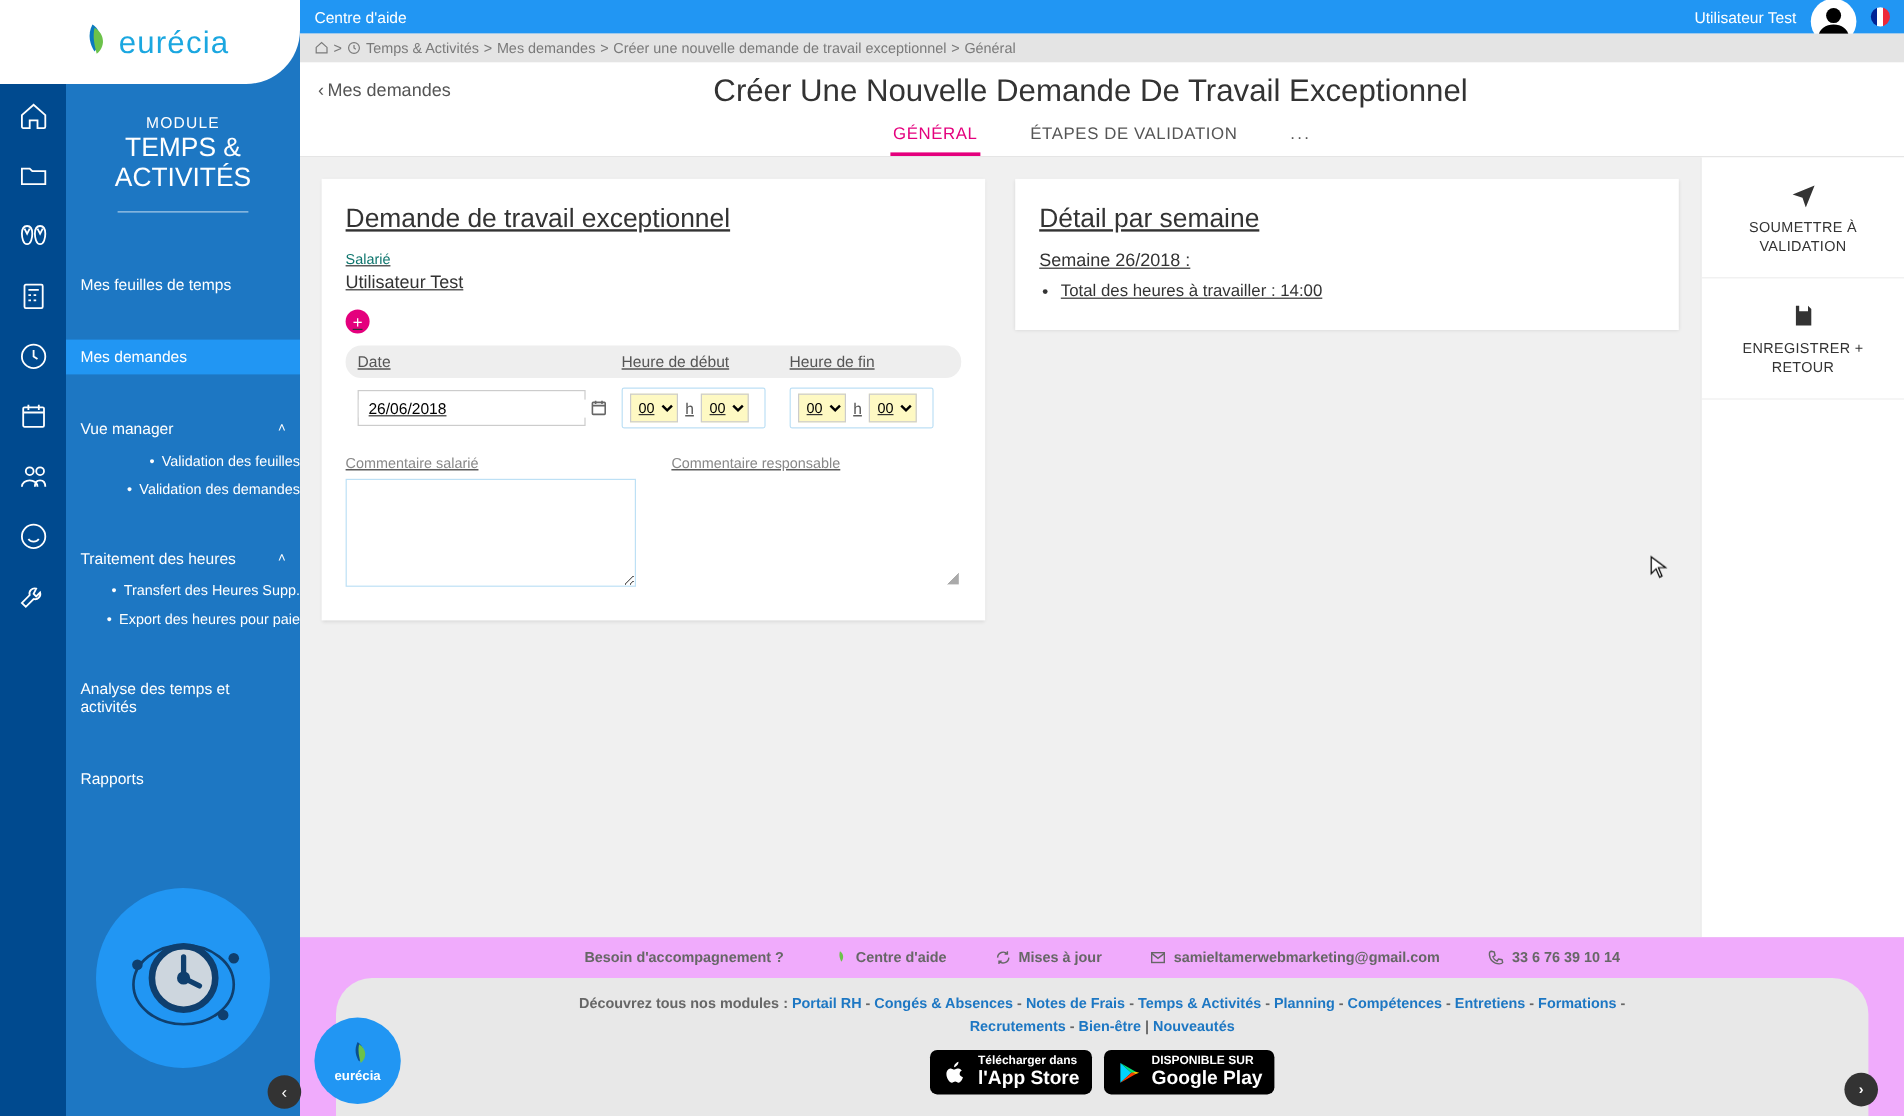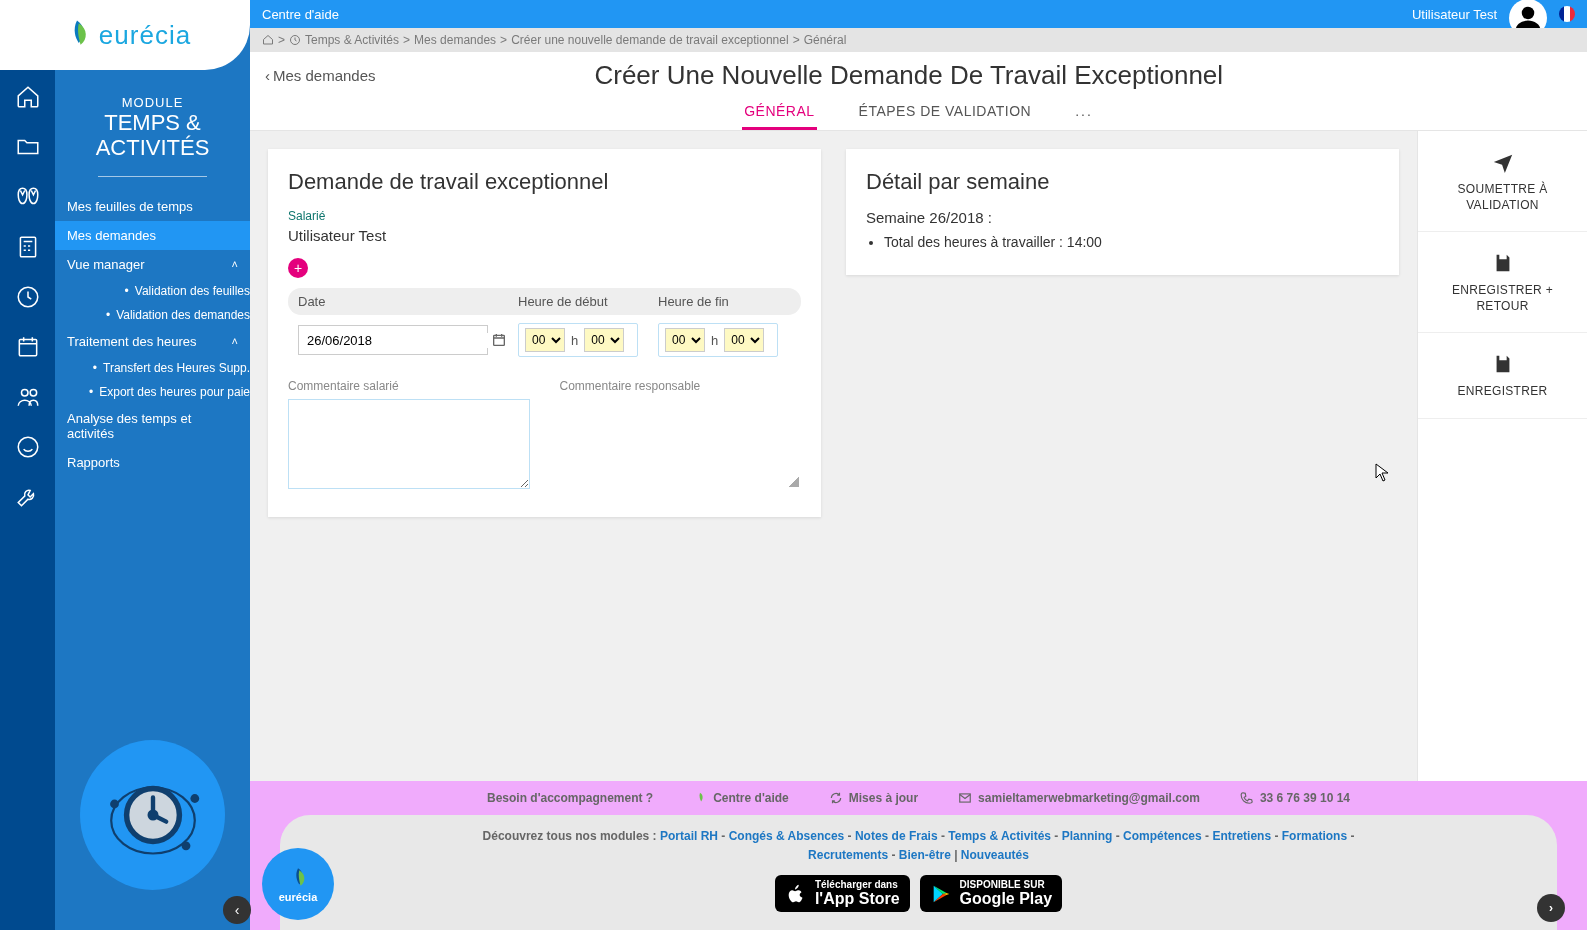--- a/index.html
+++ b/index.html
@@ -15,21 +15,21 @@
   .sidebar { width: 195px; background: #1d77c3; color: #fff; display: flex; flex-direction: column; position: relative; }
   .logo-box { position: absolute; top: 0; left: -55px; width: 250px; height: 70px; background: #fff; border-bottom-right-radius: 45px; display: flex; align-items: center; justify-content: center; z-index: 5; }
   .logo-box .brand { display: flex; align-items: center; gap: 4px; }
   .brand-text { color: #1ba7e0; font-size: 26px; font-weight: 300; letter-spacing: 1px; }
   .brand-leaf svg { width: 36px; height: 36px; }
   .module-header { margin-top: 95px; text-align: center; padding: 0 20px 15px; }
   .module-header .ml { font-size: 13px; letter-spacing: 1px; }
   .module-header .mt { font-size: 22px; font-weight: 300; line-height: 1.15; }
   .module-header hr { margin: 15px auto 0; border: none; border-top: 1px solid rgba(255,255,255,.6); width: 70%; }
   .nav { display: flex; flex-direction: column; }
-  .nav .item { padding: 7px 12px; font-size: 13px; cursor: pointer; display: flex; align-items: center; justify-content: space-between; }
+  .nav .item { padding: 7px 12px; font-size: 13px; cursor: pointer; display: flex; align-items: center; justify-content: space-between; margin-top: 31px; }
   .nav .item.active { background: #2196f3; }
   .nav .sub { padding: 5px 0 5px 24px; font-size: 12px; display: flex; align-items: center; gap: 6px; cursor: pointer; justify-content: flex-end; }
   .nav .sub::before { content: "•"; }
   .chevron { font-size: 11px; }
   .clock-illus { margin-top: auto; padding: 25px 25px 40px; display:flex; justify-content:center; }
   .clock-illus .circle { width: 150px; height: 150px; background: #2196f3; border-radius: 50%; display:flex; align-items:center; justify-content:center; }
   .clock-illus svg { width: 110px; height: 110px; }
   .collapse-btn { position:absolute; bottom:6px; right:-1px; width:28px; height:28px; background:#333; color:#fff; border-radius:50%; display:flex; align-items:center; justify-content:center; font-size:14px; cursor:pointer; }
 
   
@@ -46,21 +46,21 @@
   .page-head { background:#fff; border-bottom:1px solid #e5e5e5; }
   .page-head .row1 { display:flex; align-items:center; padding: 8px 15px 0; }
   .back-link { color:#555; font-size:15px; cursor:pointer; display:flex; align-items:center; gap:3px; white-space:nowrap; }
   .page-title { flex:1; text-align:center; font-size:26px; font-weight:300; color:#333; }
   .tabs { display:flex; justify-content:center; gap:40px; padding: 6px 0 0; }
   .tab { padding: 6px 2px 8px; font-size:14px; letter-spacing:.5px; color:#555; cursor:pointer; border-bottom: 3px solid transparent; }
   .tab.active { color:#e4007d; border-bottom-color:#e4007d; }
   .tab.more { letter-spacing:2px; }
 
   .content-wrap { flex:1; display:flex; overflow:auto; }
-  .content { flex:1; padding:18px; display:flex; gap:25px; align-items:flex-start; min-width:0; }
+  .content { flex:1; padding:18px; display:flex; gap:25px; align-items:flex-start; min-width:0;text-decoration:underline; }
   .card { background:#fff; box-shadow: 0 1px 3px rgba(0,0,0,.1); padding:20px 20px 25px; flex:1; }
   .card h2 { font-size:22px; font-weight:400; margin-bottom:14px; }
   .field-label { font-size:12px; color:#0f766e; }
   .field-value { font-size:15px; margin-top:4px; margin-bottom:14px; }
   .add-btn { width:20px; height:20px; background:#e4007d; border-radius:50%; color:#fff; display:flex; align-items:center; justify-content:center; font-size:14px; cursor:pointer; user-select:none; }
 
   .tbl-head { display:flex; background:#eee; margin-top:10px; padding:6px 10px; font-size:13px; color:#555; gap:20px;border-radius:13px; }
   .col-date { width:200px; }
   .col-start { width:120px; }
   .col-end { width:120px; }
@@ -346,26 +346,20 @@
             <path d="M2 12l20-8-8 20-3-9z"></path>
           </svg>
         <div class="lbl">SOUMETTRE À VALIDATION</div>
       </div>
       <div class="action-btn">
         <svg viewBox="0 0 24 24">
             <path d="M5 3h11l3 3v15H5zM8 3v5h8V3M8 14h8v7H8z"></path>
           </svg>
         <div class="lbl">ENREGISTRER + RETOUR</div>
       </div>
-      <div class="action-btn">
-        <svg viewBox="0 0 24 24">
-            <path d="M5 3h11l3 3v15H5zM8 3v5h8V3M8 14h8v7H8z"></path>
-          </svg>
-        <div class="lbl">ENREGISTRER</div>
-      </div>
     </div>
   </div>
 
   <div class="footer">
     <div class="footer-top">
       <span>Besoin d'accompagnement ?</span>
       <span class="fitem">
         <svg viewBox="0 0 24 24" style="fill:#6cc24a;stroke:none">
             <path d="M12 3c5 3 6 9 2 15-2-4-4-9-2-15z"></path>
           </svg>

